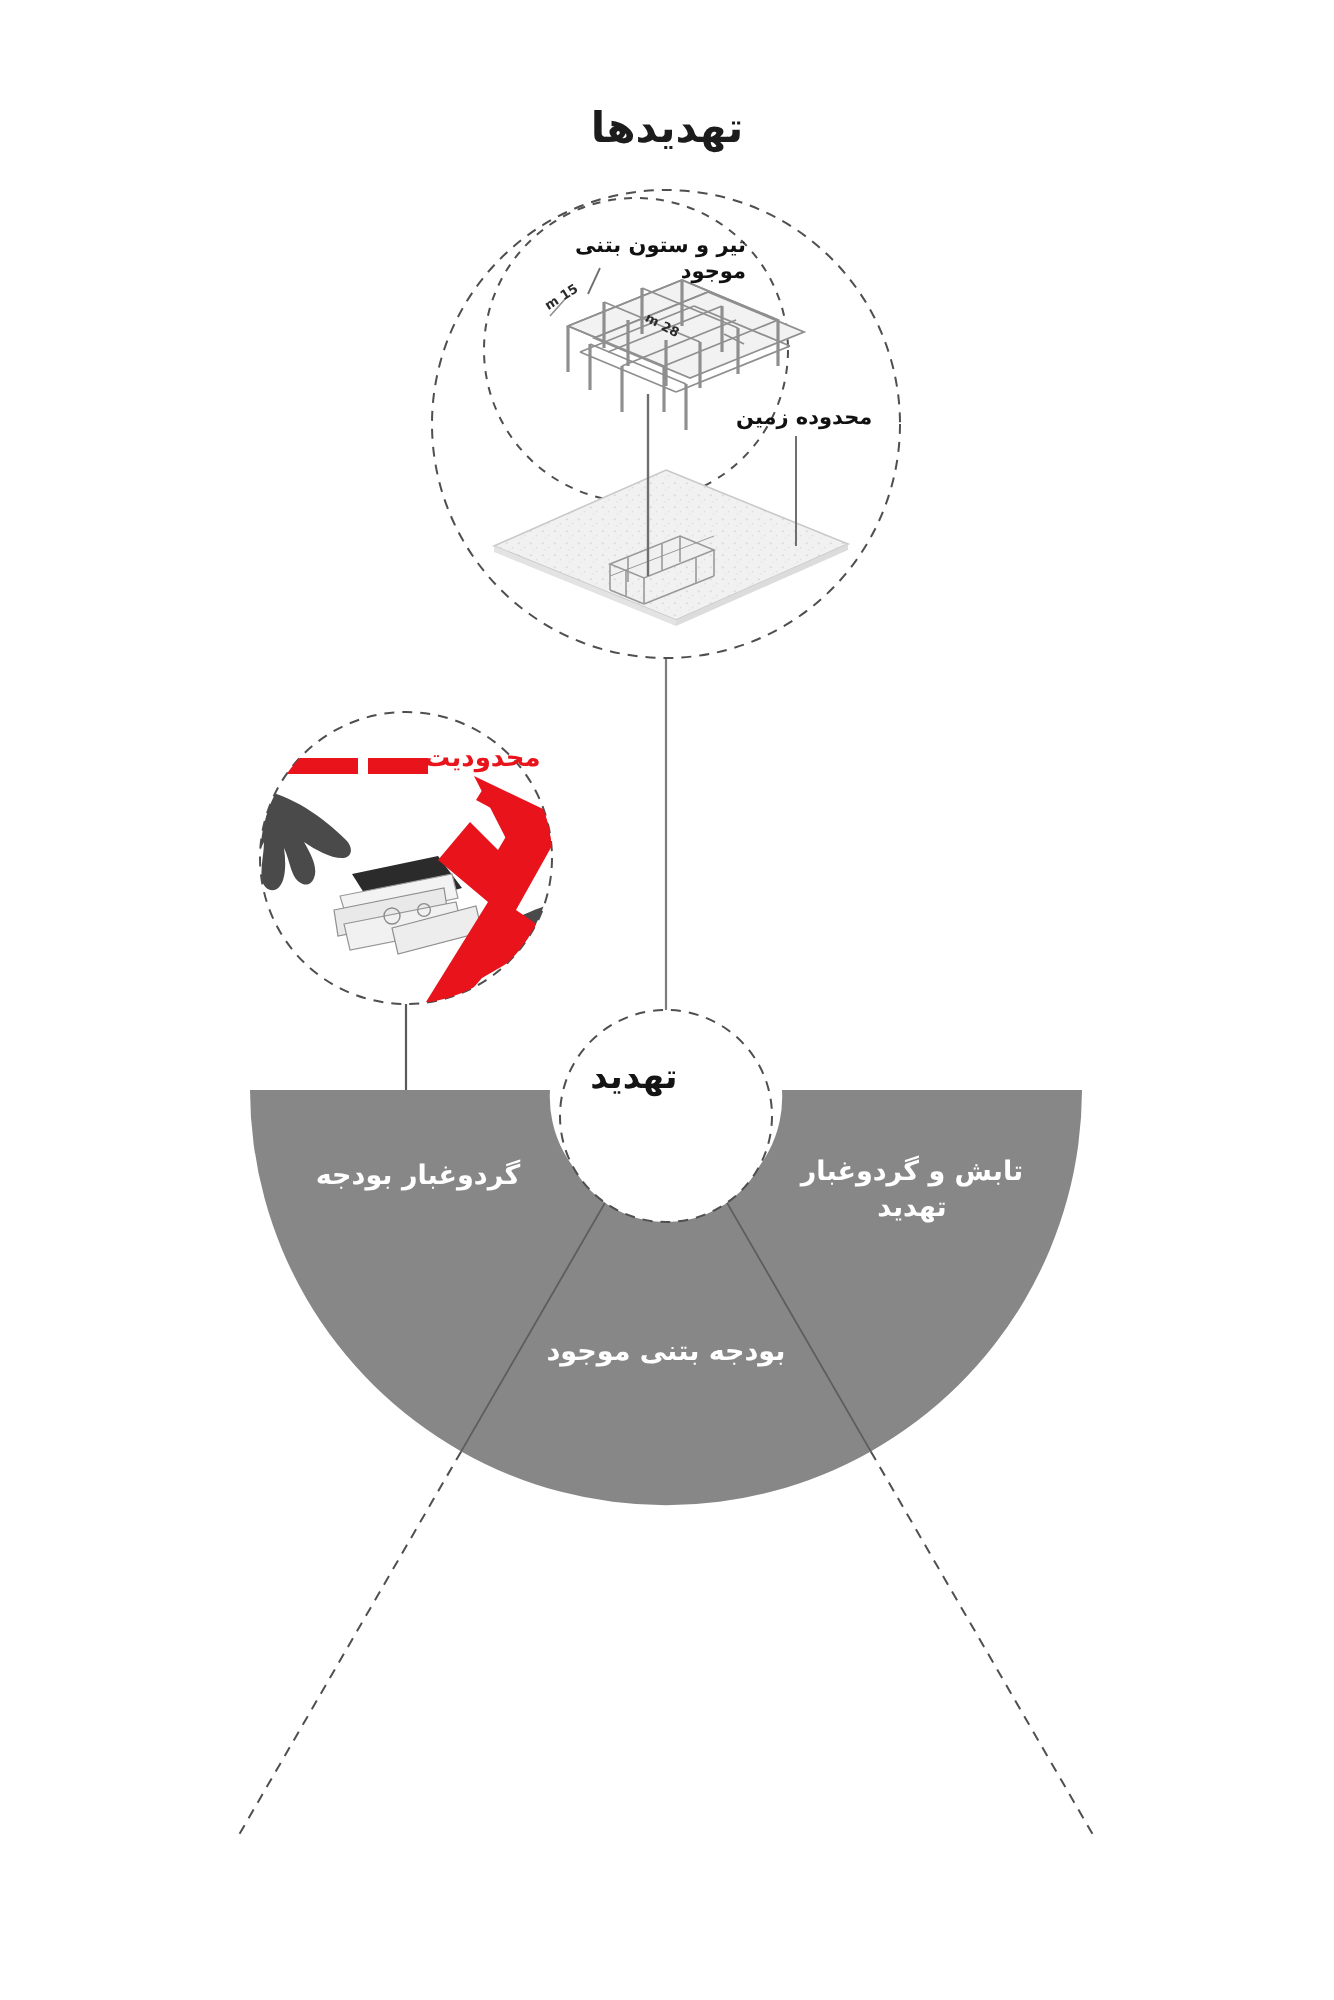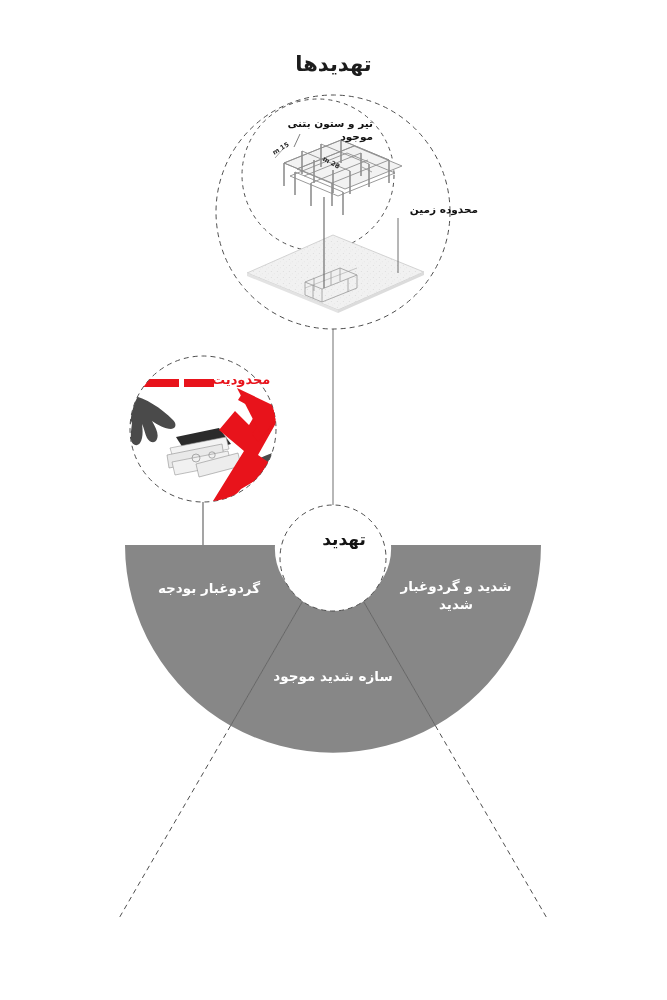--- a/index.html
+++ b/index.html
@@ -16,35 +16,35 @@
     font-size:21px;font-weight:700;letter-spacing:0px;color:#1c1c1c;
   }
 
   .lbl{position:absolute;white-space:nowrap;line-height:1.25;}
 
   .lbl-beamcol{
     top:117px;left:283px;width:90px;text-align:right;
     font-size:10.5px;font-weight:700;color:#111;
   }
   .lbl-land{
-    top:203px;left:388px;width:90px;text-align:right;
+    top:203px;left:368px;width:90px;text-align:left;
     font-size:10.5px;font-weight:700;color:#111;
   }
   .dim{
     position:absolute;font-size:6.5px;font-weight:700;color:#2a2a2a;
   }
   .dim-15{top:150px;left:271px;transform:rotate(-32deg);transform-origin:left top;}
   .dim-28{top:155px;left:325px;transform:rotate(28deg);transform-origin:left top;}
 
   .lbl-mahdoodiat{
     top:372px;left:212px;font-size:13px;font-weight:700;color:#e8131b;
   }
 
   .lbl-center{
-    position:absolute;top:529px;left:294px;width:100px;text-align:center;
+    position:absolute;top:529px;left:267px;width:100px;text-align:center;
     font-size:17px;font-weight:700;color:#141414;
   }
 
   .seg-lbl{position:absolute;color:#ffffff;font-weight:700;text-align:center;line-height:1.3;}
   .seg-budget{top:580px;left:138px;width:142px;font-size:13.5px;}
   .seg-sun{top:578px;left:386px;width:140px;font-size:13.5px;}
   .seg-struct{top:668px;left:243px;width:180px;font-size:13.5px;}
 </style>
 </head>
 <body>
@@ -218,17 +218,17 @@
   <div class="dim dim-15">15 m</div>
 
   <div class="dim dim-28">28 m</div>
 
   <div class="lbl lbl-mahdoodiat">محدودیت</div>
 
   <div class="lbl-center">تهدید</div>
 
   <div class="seg-lbl seg-budget">گردوغبار بودجه</div>
 
-  <div class="seg-lbl seg-sun">شدید و گردوغبار شدید</div>
-
-  <div class="seg-lbl seg-struct">سازه شدید موجود</div>
+  <div class="seg-lbl seg-sun">تابش و گردوغبار تهدید</div>
+
+  <div class="seg-lbl seg-struct">بودجه بتنی موجود</div>
 
 </div>
 
 </body></html>

